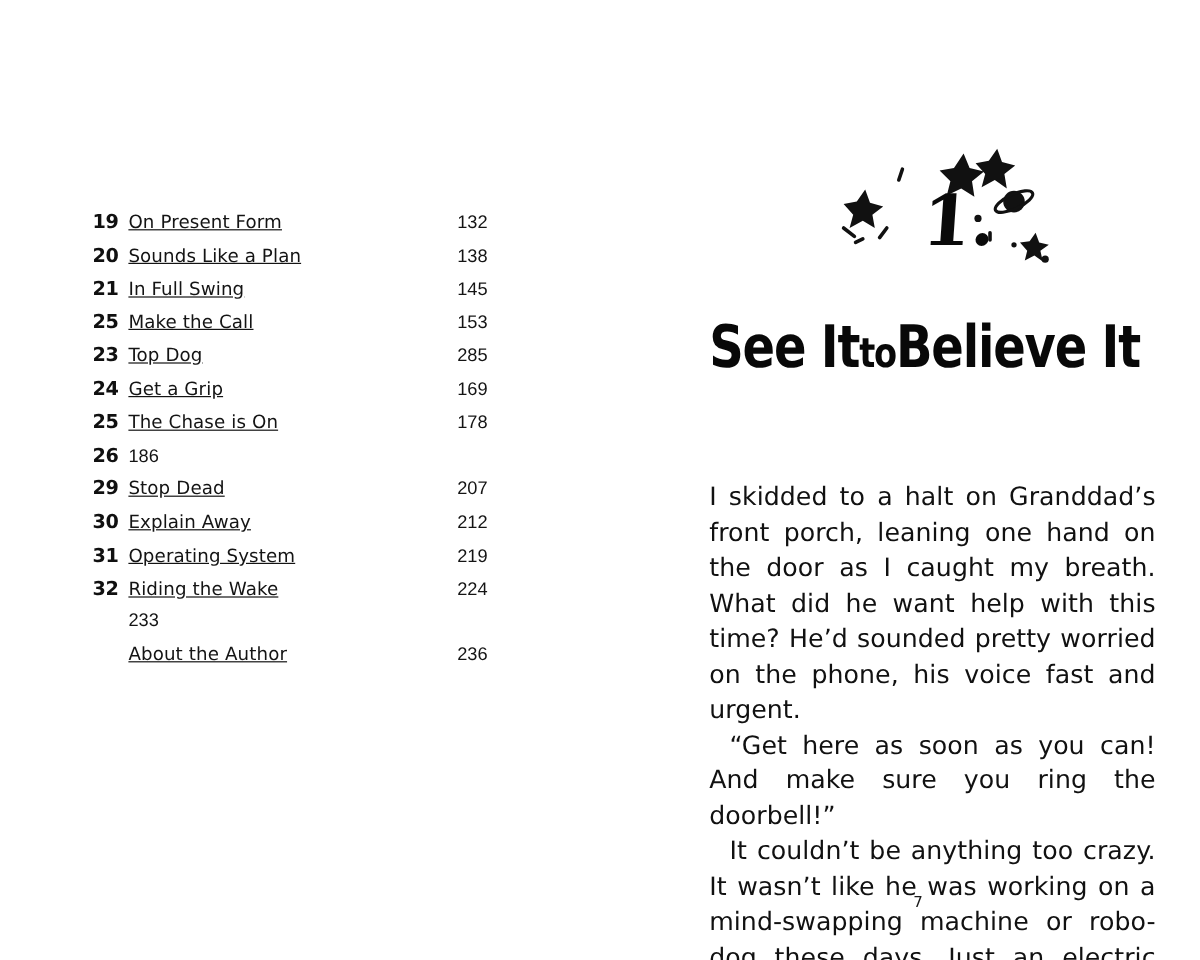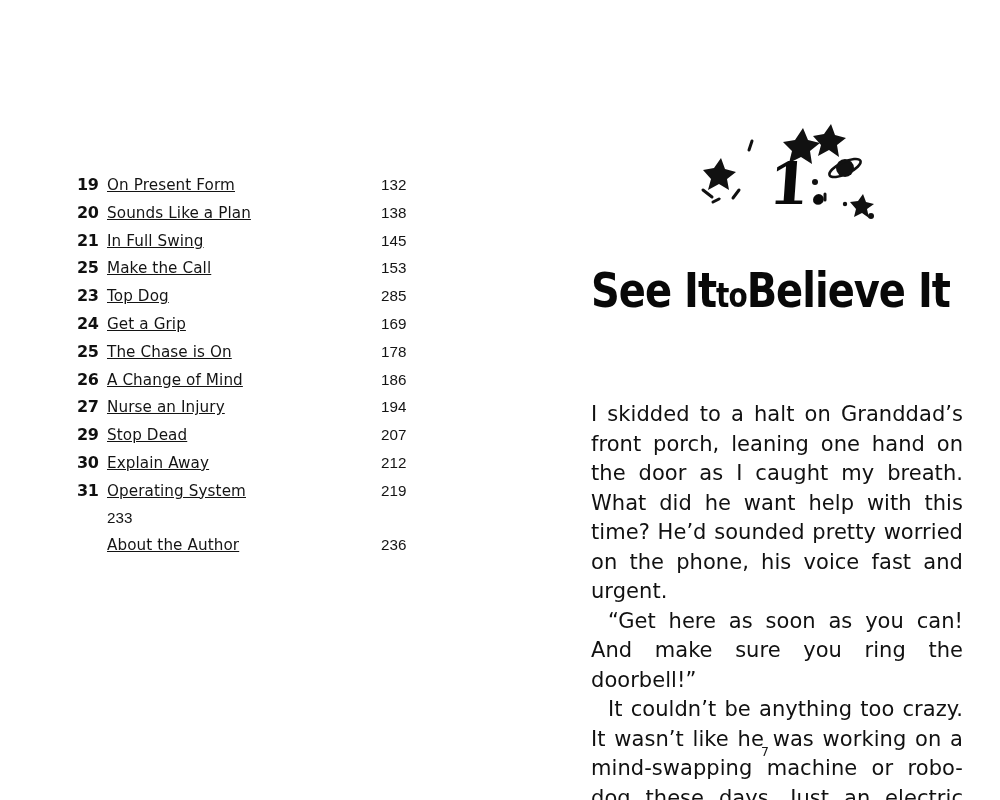--- a/index.html
+++ b/index.html
@@ -187,49 +187,48 @@
       </div>
 
       <div class="toc-row">
         <span class="toc-num">25</span>
         <span class="toc-title">The Chase is On</span>
         <span class="toc-page">178</span>
       </div>
 
       <div class="toc-row">
         <span class="toc-num">26</span>
-        <span class="toc-title">A Change of Mind</span>
         <span class="toc-page">186</span>
       </div>
 
-      <div class="toc-row">
-        <span class="toc-num">27</span>
-        <span class="toc-title">Nurse an Injury</span>
-        <span class="toc-page">194</span>
-      </div>
 
 
       <div class="toc-row">
         <span class="toc-num">29</span>
         <span class="toc-title">Stop Dead</span>
         <span class="toc-page">207</span>
       </div>
 
       <div class="toc-row">
         <span class="toc-num">30</span>
         <span class="toc-title">Explain Away</span>
         <span class="toc-page">212</span>
       </div>
 
       <div class="toc-row">
         <span class="toc-num">31</span>
         <span class="toc-title">Operating System</span>
         <span class="toc-page">219</span>
       </div>
 
+      <div class="toc-row">
+        <span class="toc-num">32</span>
+        <span class="toc-title">Riding the Wake</span>
+        <span class="toc-page">224</span>
+      </div>
 
       <div class="toc-row no-num">
         <span class="toc-num"></span>
         <span class="toc-page">233</span>
       </div>
 
       <div class="toc-row no-num">
         <span class="toc-num"></span>
         <span class="toc-title">About the Author</span>
         <span class="toc-page">236</span>

